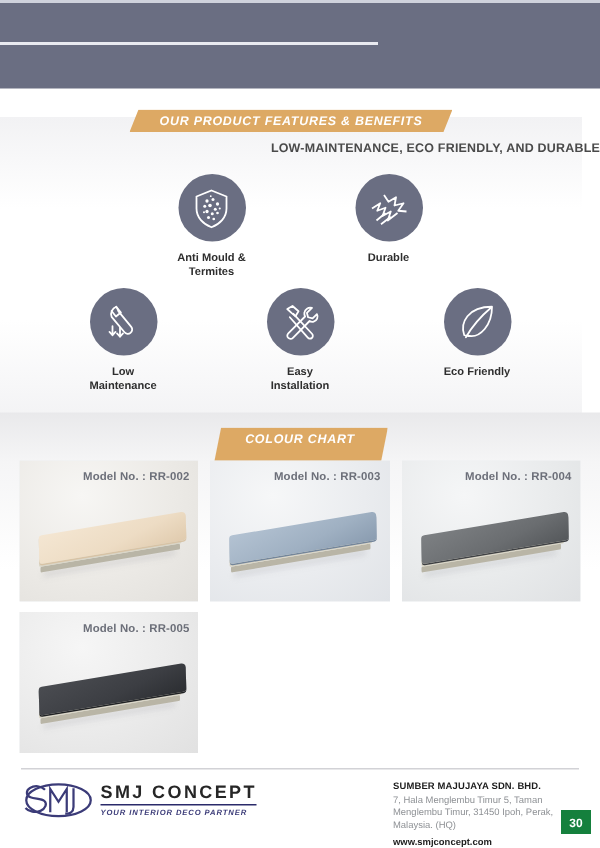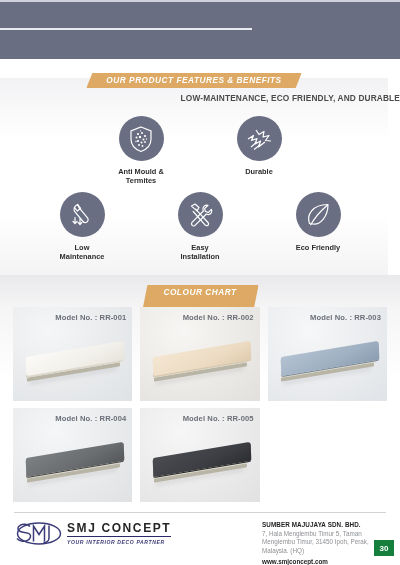--- a/index.html
+++ b/index.html
@@ -249,30 +249,20 @@
 
       </div>
     </div>
   </div>
 
   <div class="colourchart">
     <div class="cc-ribbon">COLOUR CHART</div>
 
     <div class="sw-grid">
 
-      <div class="swatch">
-        <div class="sw-bg" style="background:radial-gradient(ellipse at 30% 25%, #f5f6f7 0%, #e8eaec 55%, #dfe2e5 100%);"></div>
-        <div class="sw-label">Model No. : RR-001</div>
-        <div class="panel-wrap">
-          <div class="panel-shadow"></div>
-          <div class="panel-core2"></div>
-          <div class="panel-core"></div>
-          <div class="panel" style="background:linear-gradient(160deg,#fbfaf7 0%,#f2f0ea 60%,#e7e4dc 100%);box-shadow:0 1px 0 #ded9cf;"></div>
-        </div>
-      </div>
 
       <div class="swatch">
         <div class="sw-bg" style="background:radial-gradient(ellipse at 35% 25%, #f7f6f4 0%, #eceae6 55%, #e2e0dc 100%);"></div>
         <div class="sw-label">Model No. : RR-002</div>
         <div class="panel-wrap">
           <div class="panel-shadow"></div>
           <div class="panel-core2"></div>
           <div class="panel-core"></div>
           <div class="panel" style="background:linear-gradient(160deg,#f4e6d2 0%,#eddcc4 60%,#e0cbae 100%);box-shadow:0 1px 0 #d8c3a5;"></div>
         </div>

